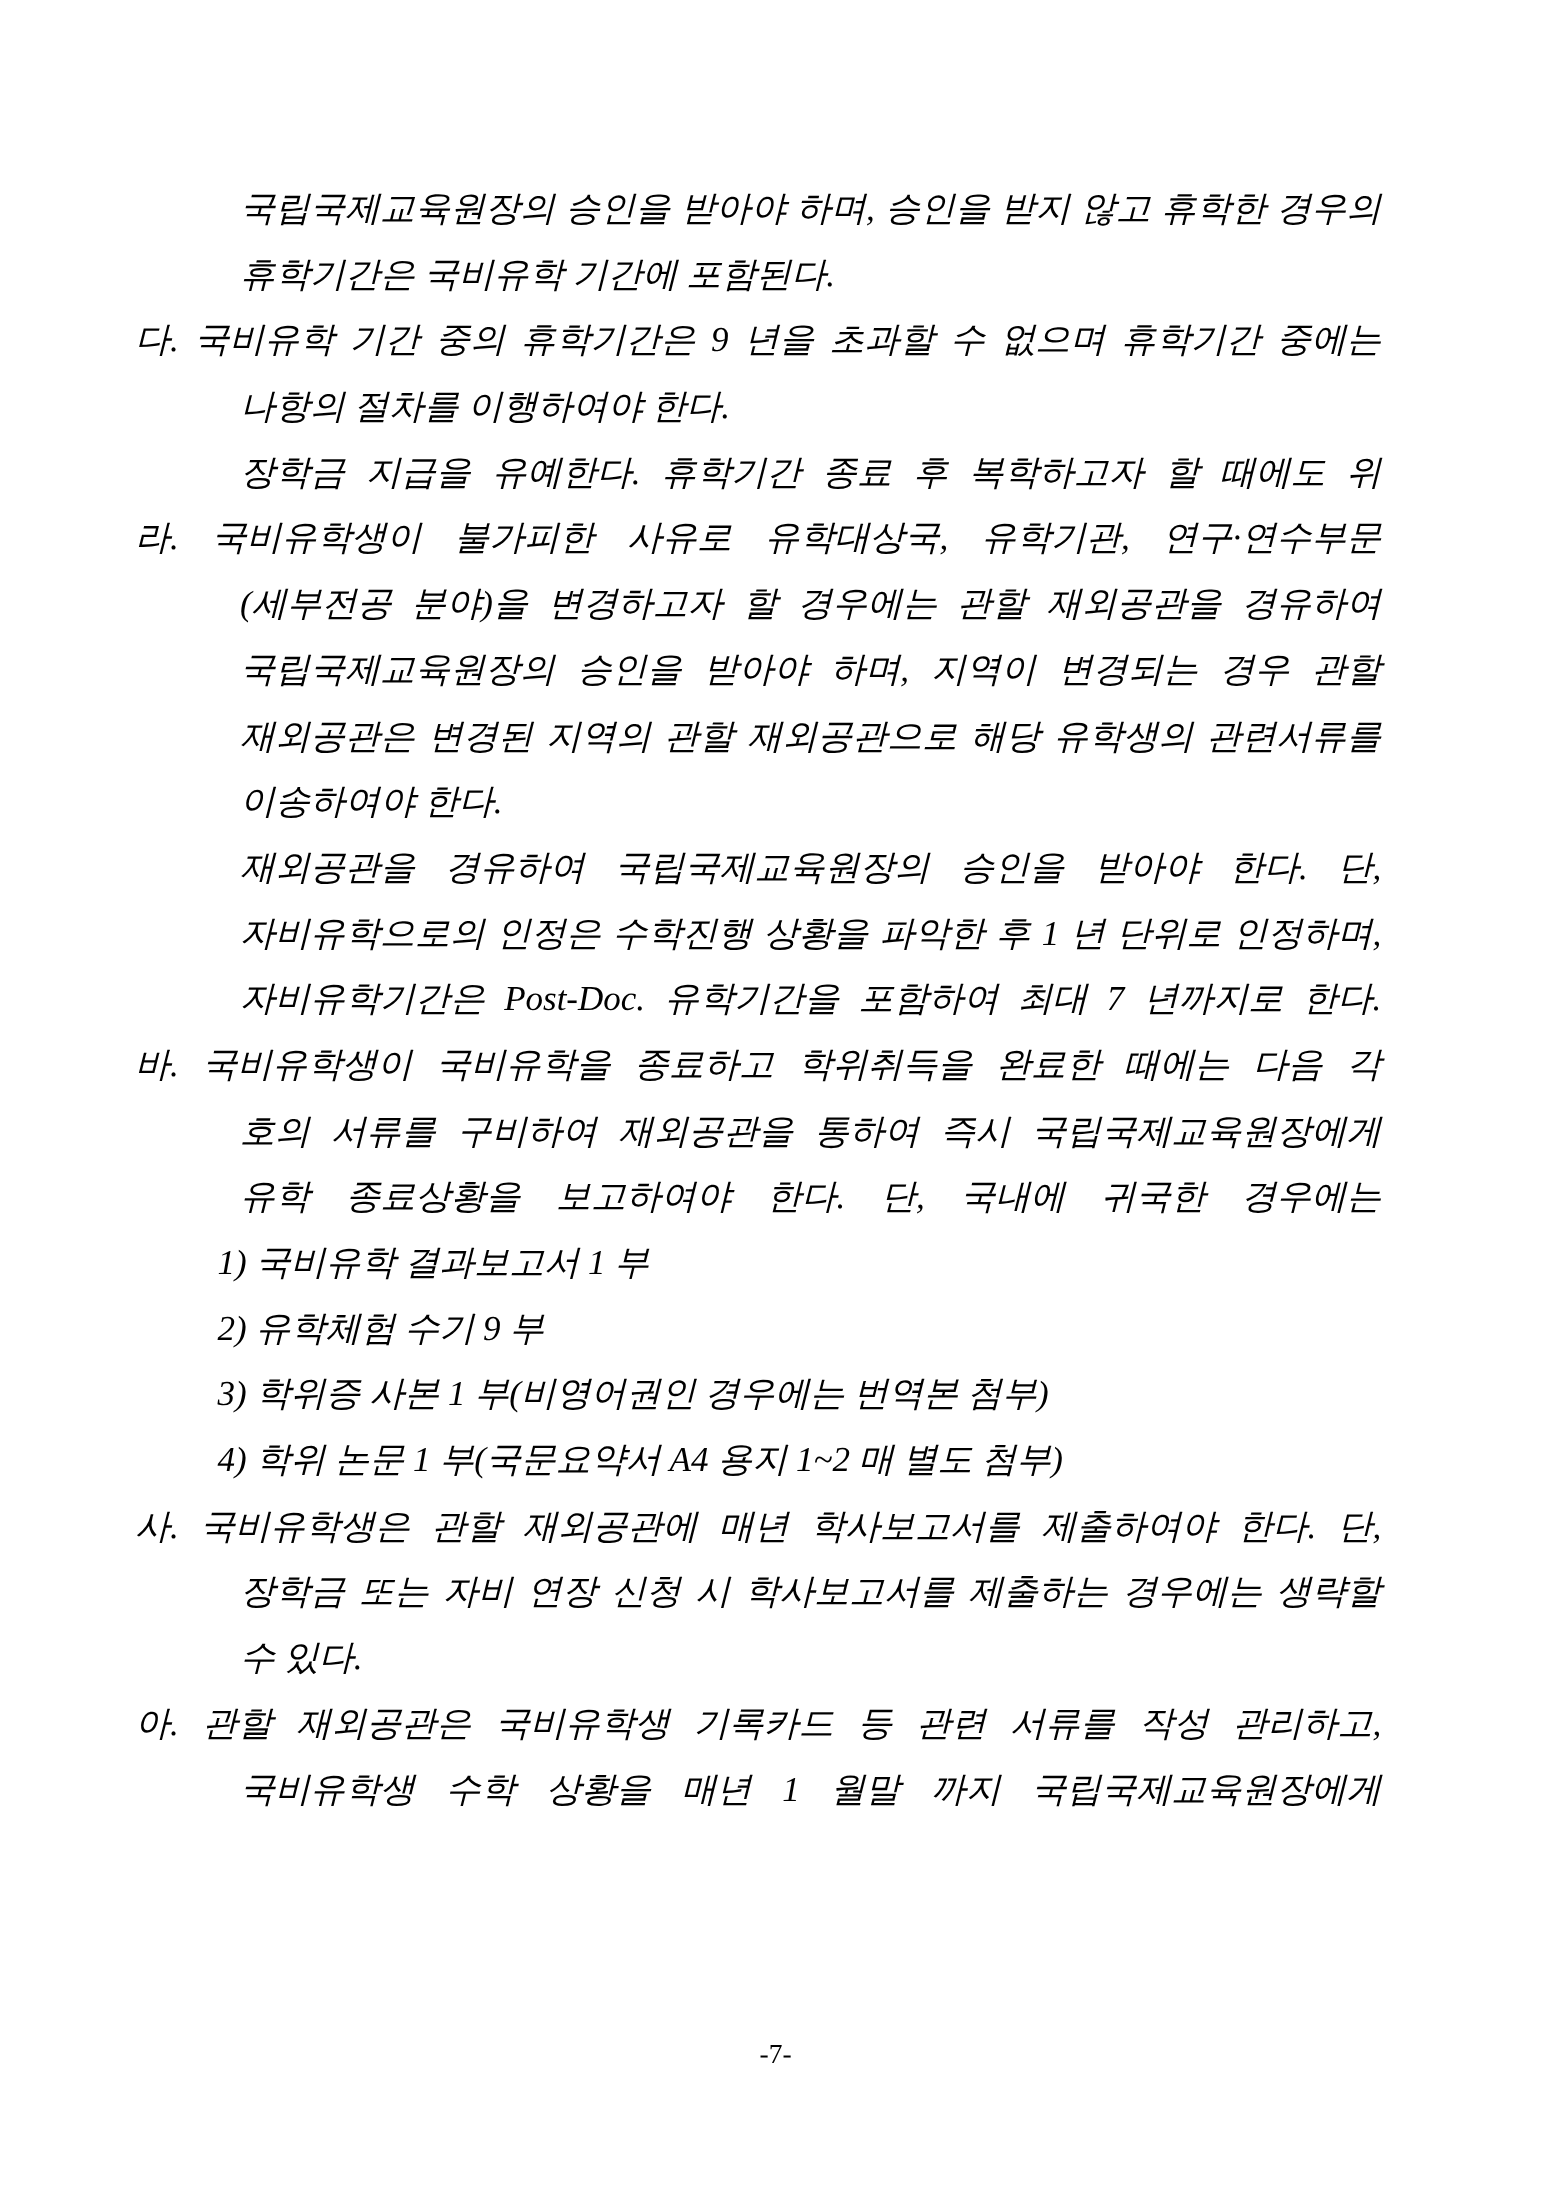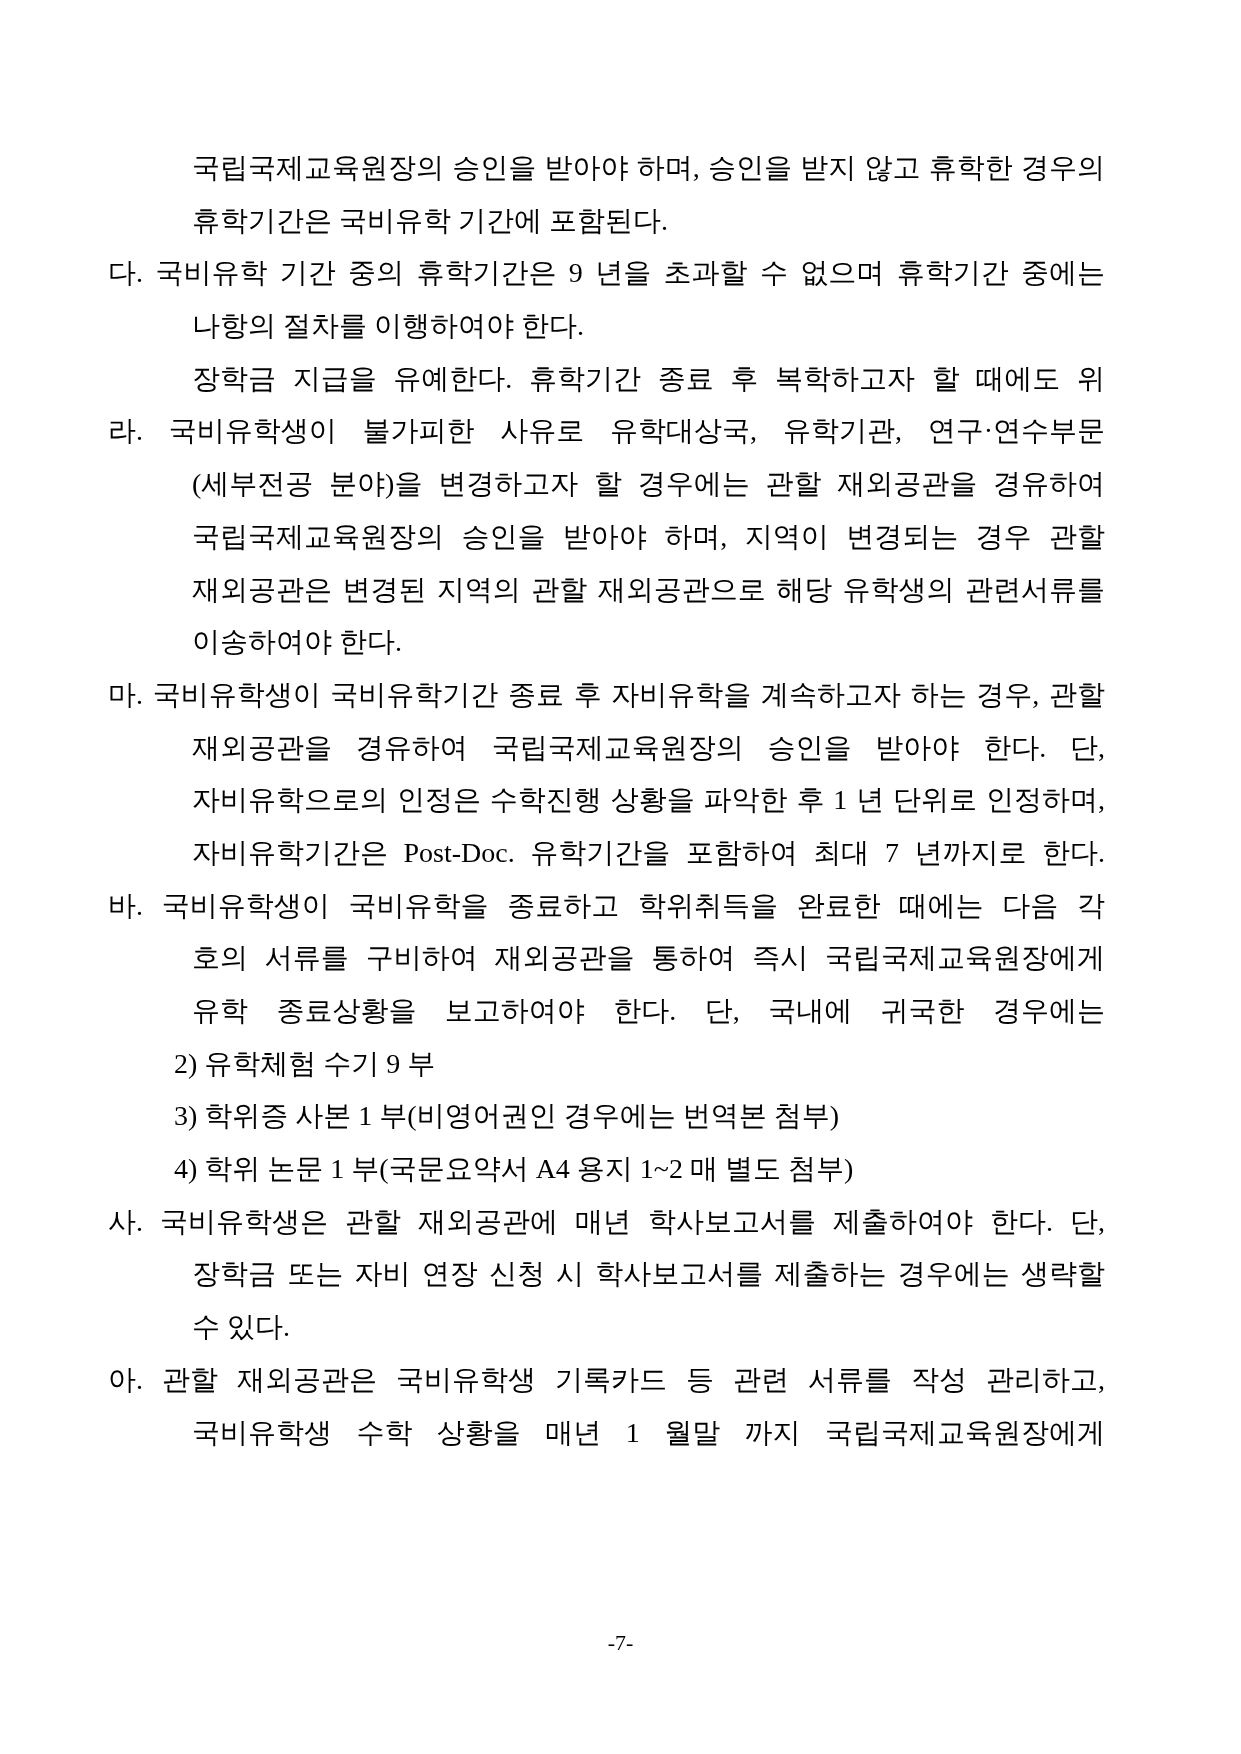--- a/index.html
+++ b/index.html
@@ -14,20 +14,21 @@
     background: #ffffff;
     overflow: hidden;
     font-family: "Liberation Serif", "DejaVu Serif", serif;
     color: #000000;
   }
   .content {
     position: absolute;
     left: 108px;
     top: 142px;
     width: 997px;
+    font-style: italic;
   }
   .para { margin: 0; padding: 0; }
   .line {
     font-size: 28px;
     line-height: 52.7px;
     height: 52.7px;
     white-space: normal;
     overflow: visible;
     letter-spacing: 0px;
   }
@@ -71,33 +72,33 @@
 
     <div class="para">
       <div class="line j"><span class="mk">라.</span> <span>국비유학생이 불가피한 사유로 유학대상국, 유학기관, 연구·연수부문</span></div>
       <div class="line j cont"><span>(세부전공 분야)을 변경하고자 할 경우에는 관할 재외공관을 경유하여</span></div>
       <div class="line j cont"><span>국립국제교육원장의 승인을 받아야 하며, 지역이 변경되는 경우 관할</span></div>
       <div class="line j cont"><span>재외공관은 변경된 지역의 관할 재외공관으로 해당 유학생의 관련서류를</span></div>
       <div class="line cont"><span>이송하여야 한다.</span></div>
     </div>
 
     <div class="para">
-      <div class="line j"><span class="mk">마.</span> <span>국비유학생이 국비유학기간 종료 후 자비유학을 계속하고자 하는 경우, 관할</span></div>
       <div class="line j cont"><span>재외공관을 경유하여 국립국제교육원장의 승인을 받아야 한다. 단,</span></div>
       <div class="line j cont"><span>자비유학으로의 인정은 수학진행 상황을 파악한 후 1 년 단위로 인정하며,</span></div>
       <div class="line j cont"><span>자비유학기간은 Post-Doc. 유학기간을 포함하여 최대 7 년까지로 한다.</span></div>
     </div>
 
     <div class="para">
       <div class="line j"><span class="mk">바.</span> <span>국비유학생이 국비유학을 종료하고 학위취득을 완료한 때에는 다음 각</span></div>
       <div class="line j cont"><span>호의 서류를 구비하여 재외공관을 통하여 즉시 국립국제교육원장에게</span></div>
       <div class="line j cont"><span>유학 종료상황을 보고하여야 한다. 단, 국내에 귀국한 경우에는</span></div>
     </div>
 
     <div class="para">
+      <div class="line num"><span class="mk">1)</span> <span>국비유학 결과보고서 1 부</span></div>
       <div class="line num"><span class="mk">2)</span> <span>유학체험 수기 9 부</span></div>
       <div class="line num"><span class="mk">3)</span> <span>학위증 사본 1 부(비영어권인 경우에는 번역본 첨부)</span></div>
       <div class="line num"><span class="mk">4)</span> <span>학위 논문 1 부(국문요약서 A4 용지 1~2 매 별도 첨부)</span></div>
     </div>
 
     <div class="para">
       <div class="line j"><span class="mk">사.</span> <span>국비유학생은 관할 재외공관에 매년 학사보고서를 제출하여야 한다. 단,</span></div>
       <div class="line j cont"><span>장학금 또는 자비 연장 신청 시 학사보고서를 제출하는 경우에는 생략할</span></div>
       <div class="line cont"><span>수 있다.</span></div>
     </div>

